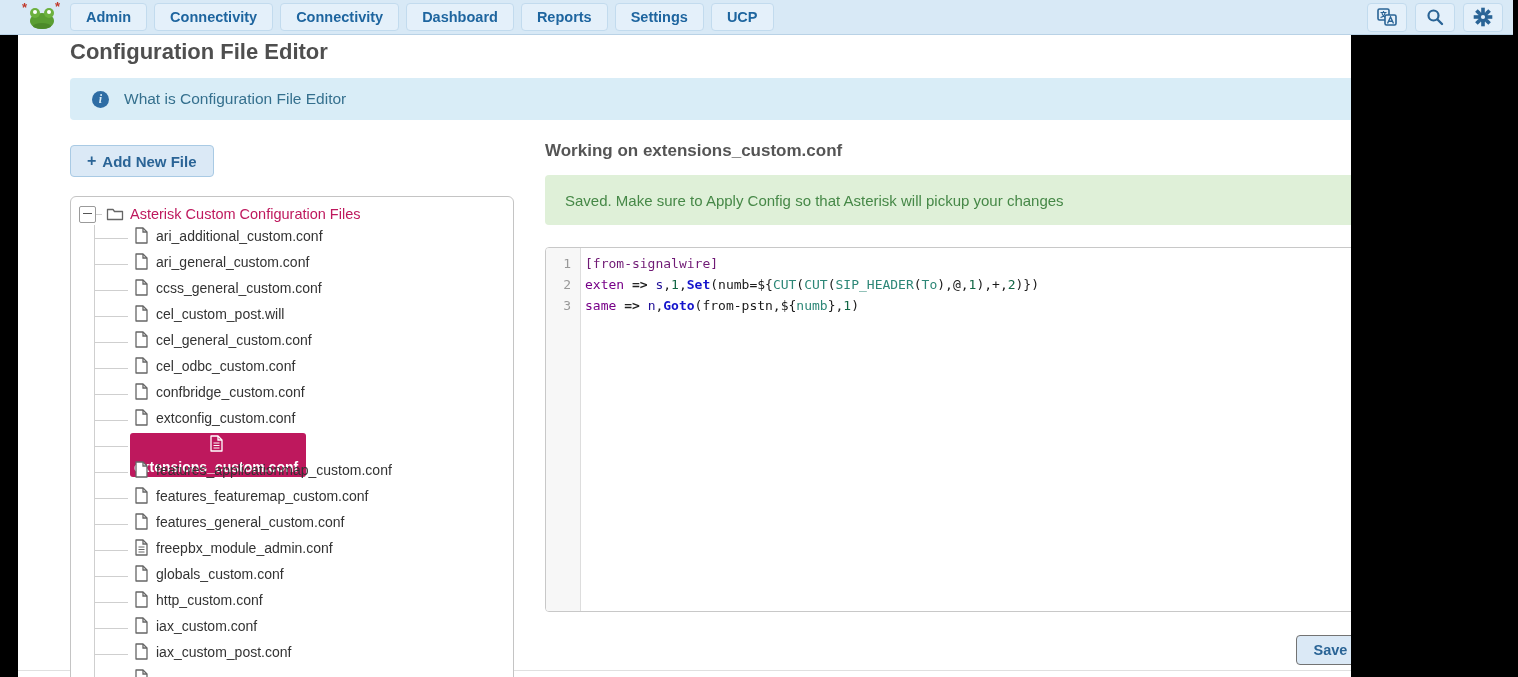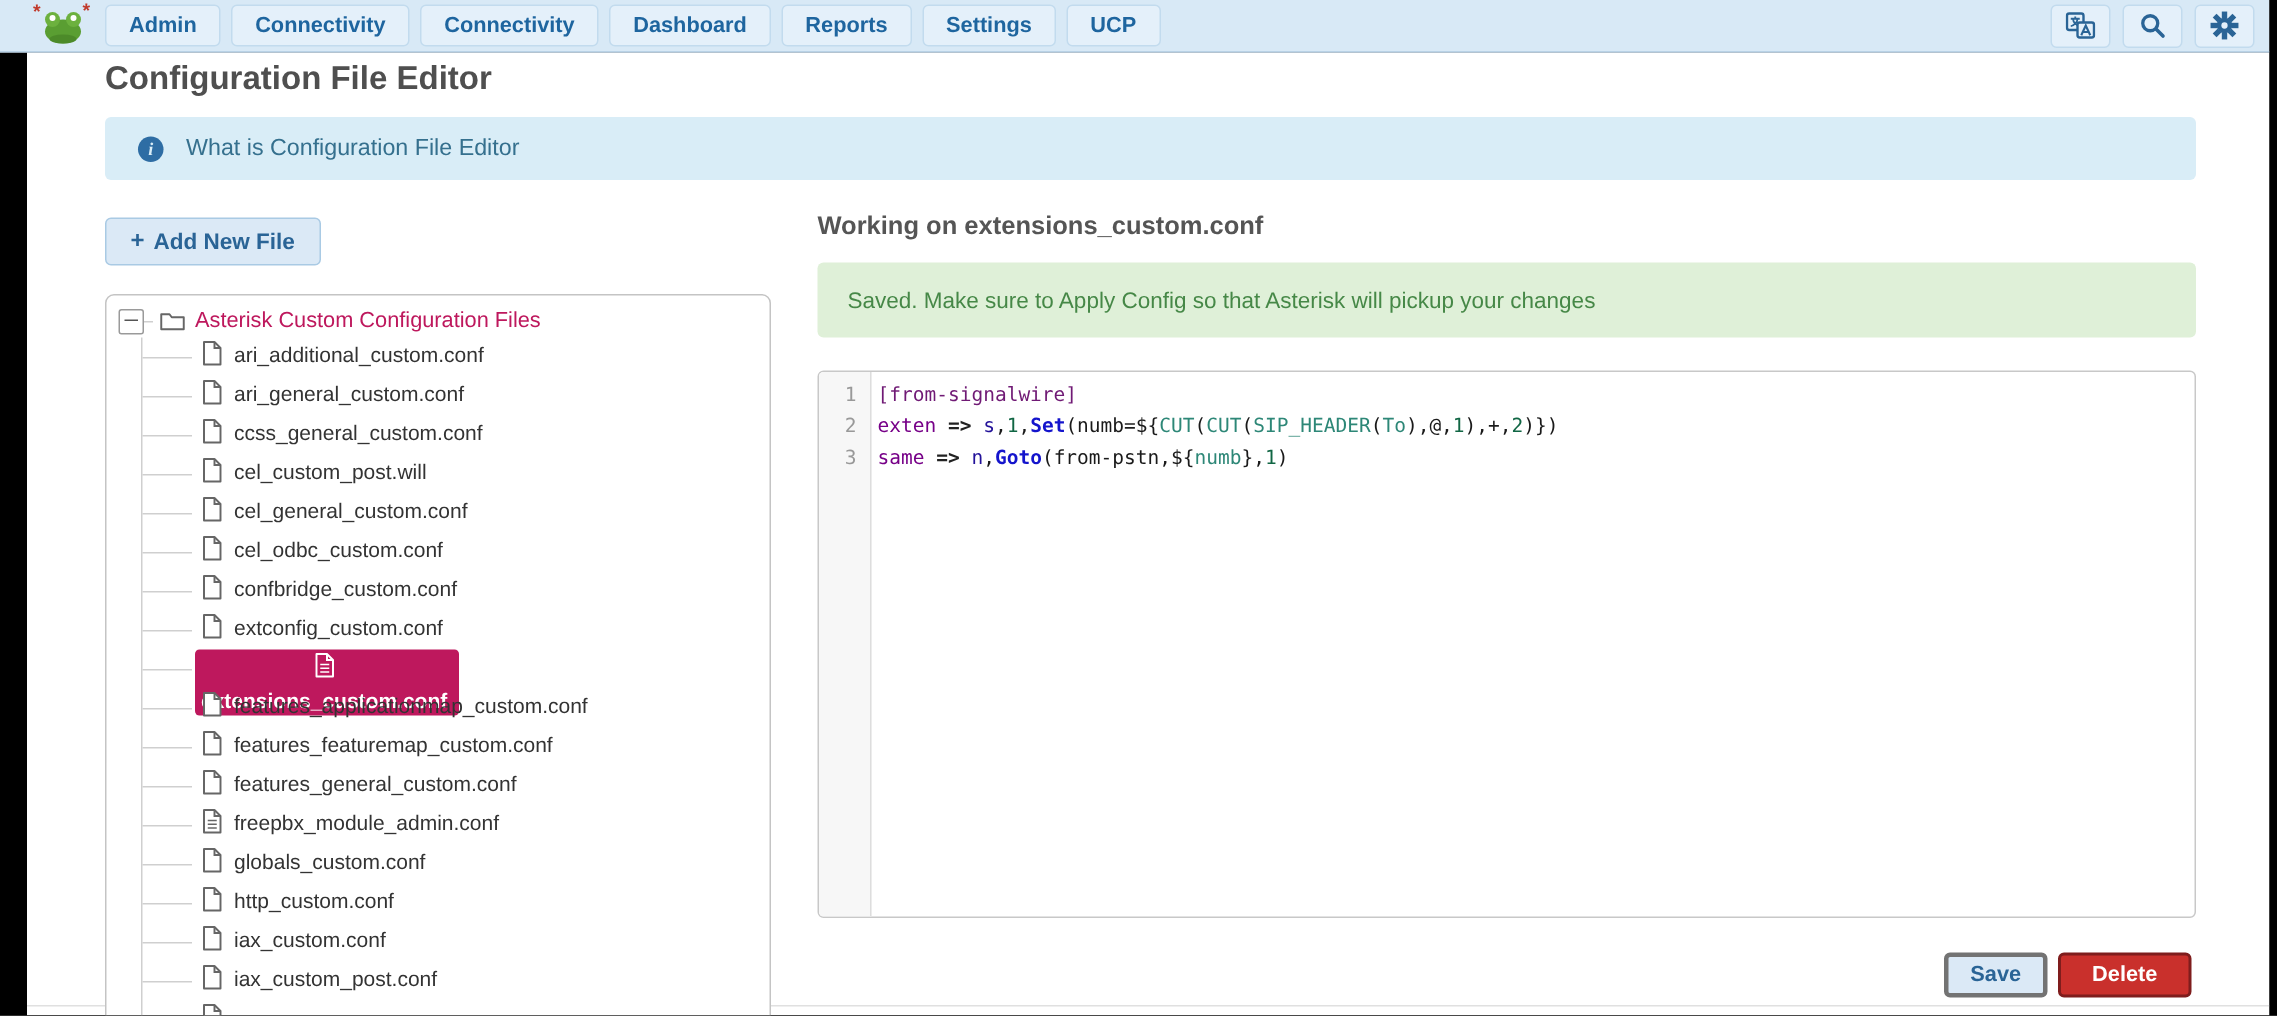--- a/index.html
+++ b/index.html
@@ -15,21 +15,21 @@
   .logo .star.r{right:2px;top:0;}
   .nav-items{display:flex;gap:7px;margin-left:8px;}
   .nav-btn{background:#e4f0fa;border:1px solid #c2dbee;border-radius:4px;padding:4px 15px;
            font-size:14.5px;font-weight:bold;color:#1e659f;cursor:pointer;line-height:18px;}
   .nav-right{margin-left:auto;display:flex;gap:8px;margin-right:10px;}
   .icon-btn{width:38px;height:27px;background:#e4f0fa;border:1px solid #c2dbee;border-radius:4px;
             display:flex;align-items:center;justify-content:center;cursor:pointer;color:#2a6496;}
 
   
   .right-strip{position:absolute;right:0;top:0;width:5px;height:100%;background:#000;z-index:9;}
-  .content{position:absolute;left:18px;top:35px;width:1495px;height:642px;background:#fff;overflow:hidden;}
+  .content{position:absolute;left:18px;top:35px;width:1333px;height:642px;background:#fff;overflow:hidden;}
   .footer-line{position:absolute;left:0;top:635px;width:1495px;height:1px;background:#e0e0e0;z-index:0;}
 
   .page-title{position:absolute;left:52px;top:4px;font-size:22px;font-weight:bold;color:#4f4f4f;margin:0;}
 
   .info-banner{position:absolute;left:52px;top:43px;width:1394px;height:42px;background:#d9edf7;
                border-radius:4px;display:flex;align-items:center;box-sizing:border-box;padding-left:22px;z-index:1;}
   .info-circle{width:17px;height:17px;border-radius:50%;background:#2e6da4;color:#d9edf7;font-size:12px;
                font-weight:bold;display:flex;align-items:center;justify-content:center;
                font-family:"Liberation Serif",serif;font-style:italic;flex:0 0 auto;}
   .info-text{margin-left:15px;font-size:15.5px;color:#35708e;}
@@ -74,21 +74,21 @@
   .tok-sec{color:#701a75;font-weight:normal;text-align:right;}
   .tok-kw{color:#770088;}
   .tok-ar{color:#222;font-weight:bold;}
   .tok-at{color:#221199;}
   .tok-nm{color:#116644;}
   .tok-fn{color:#1414cc;font-weight:bold;}
   .tok-vr{color:#2d8777;}
   .tok-pl{color:#1a1a1a;}
 
   .save-btn{position:absolute;left:1278px;top:600px;width:69px;height:30px;background:#dbe9f6;
-            border:3px solid #737373;border-radius:4px;font-size:14.5px;font-weight:bold;color:#2a6496;
+            border:1px solid #737373;border-radius:4px;font-size:14.5px;font-weight:bold;color:#2a6496;
             cursor:pointer;z-index:1;font-family:"Liberation Sans",sans-serif;}
   .delete-btn{position:absolute;left:1354px;top:600px;width:89px;height:30px;background:#c9302c;
               border:2px solid #7f1d1d;border-radius:4px;font-size:14.5px;font-weight:bold;color:#fff;
               cursor:pointer;z-index:1;font-family:"Liberation Sans",sans-serif;}
 </style>
 </head>
 <body>
 
 <div class="stage">
 

